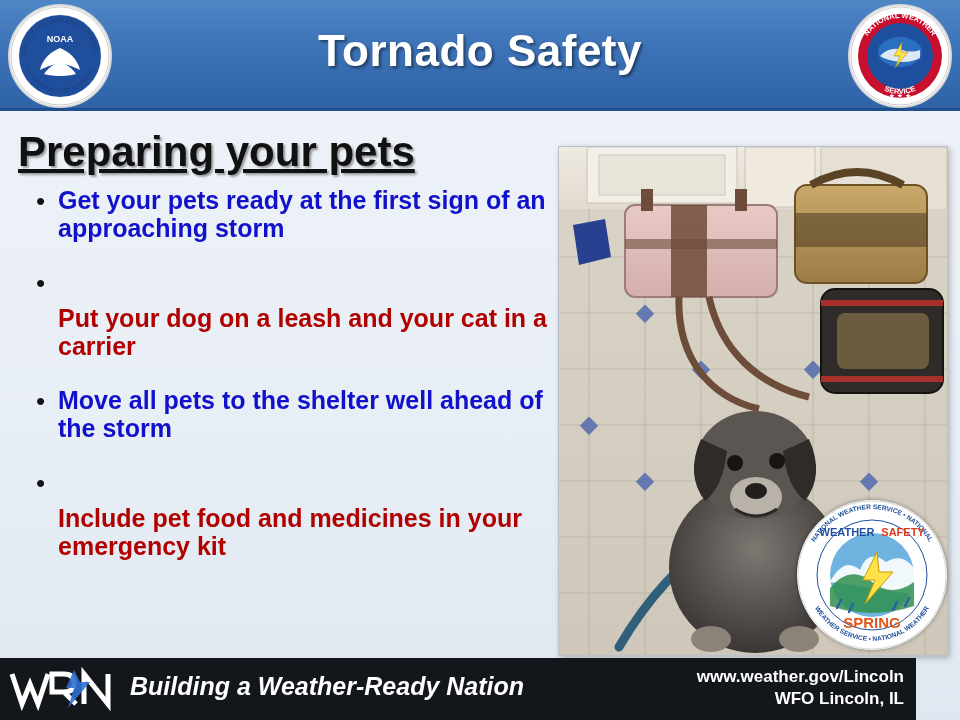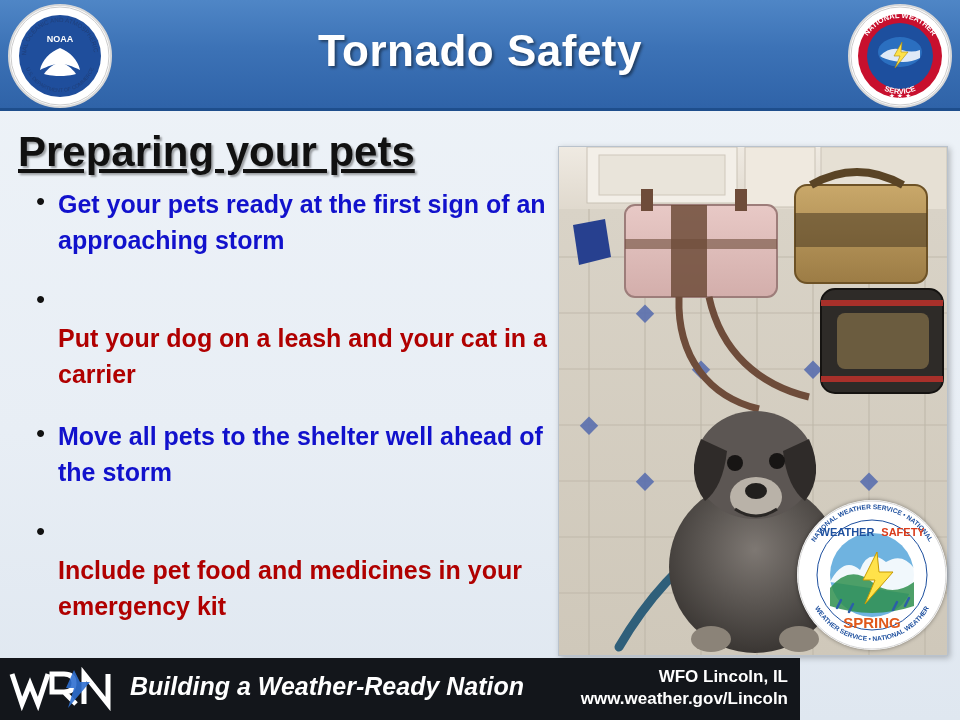--- a/index.html
+++ b/index.html
@@ -22,35 +22,35 @@
   .nws{position:absolute;right:8px;top:4px;width:100px;height:100px;border-radius:50%;
      background:#ffffff;border:2px solid #d8d8d8;overflow:hidden;}
 
   
   .heading{position:absolute;left:18px;top:128px;font-size:42px;font-weight:bold;color:#111;
      text-decoration:underline;text-shadow:2px 2px 2px rgba(0,0,0,.35);}
 
   .bullets{position:absolute;left:36px;top:186px;width:520px;}
   .bullet{display:flex;margin-bottom:26px;}
   .dot{width:22px;flex:0 0 22px;font-size:26px;line-height:30px;color:#111;text-align:left;}
-  .btext{font-size:25px;font-weight:bold;line-height:36px;}
+  .btext{font-size:25px;font-weight:bold;line-height:28px;}
   .blue{color:#1111cc;}
   .red{color:#b00000;margin-top:36px;}
 
   
   .photo{position:absolute;left:558px;top:146px;width:388px;height:508px;
      border:1px solid #b9c2cc;box-shadow:2px 2px 6px rgba(0,0,0,.25);overflow:hidden;
      background:#cfc9bf;}
   .tilefloor{position:absolute;left:0;top:0;width:388px;height:508px;}
 
   .badge{position:absolute;left:797px;top:500px;width:150px;height:150px;border-radius:50%;
      background:#ffffff;box-shadow:0 0 4px rgba(0,0,0,.4);overflow:hidden;}
 
   
-  .footer{position:absolute;left:0;bottom:0;width:800px;height:62px;background:#13161b;}
+  .footer{position:absolute;left:0;bottom:0;width:916px;height:62px;background:#13161b;}
   .wrn{position:absolute;left:8px;top:6px;width:110px;height:50px;}
   .footer-center{position:absolute;left:130px;top:14px;color:#ffffff;font-size:25px;
      font-style:italic;font-weight:bold;}
   .footer-right{position:absolute;right:12px;top:8px;text-align:right;color:#ffffff;
      font-size:17px;font-weight:bold;line-height:22px;}
 </style>
 </head>
 <body>
 
 <div class="slide">
@@ -228,18 +228,18 @@
   <div class="footer">
     <svg class="wrn" viewBox="0 0 110 50" width="110" height="50">
       <rect x="0" y="2" width="110" height="46" fill="#13161b"></rect>
       <path d="M4 10 L14 40 L22 20 L30 40 L40 10" stroke="#ffffff" stroke-width="5" fill="none"></path>
       <path d="M44 10 h12 q10 0 10 9 q0 9 -10 9 h-12 z M56 28 l12 12" stroke="#ffffff" stroke-width="5" fill="none"></path>
       <path d="M76 40 V10 L100 40 V10" stroke="#ffffff" stroke-width="5" fill="none"></path>
       <path d="M66 6 L58 24 L66 24 L60 44 L82 18 L72 18 Z" fill="#2f6fd0" opacity="0.9"></path>
     </svg>
     <div class="footer-center">Building a Weather-Ready Nation</div>
     <div class="footer-right">
+      <div>www.weather.gov/Lincoln</div>
       <div>WFO Lincoln, IL</div>
-      <div>www.weather.gov/Lincoln</div>
     </div>
   </div>
 
 </div>
 
 </body></html>

